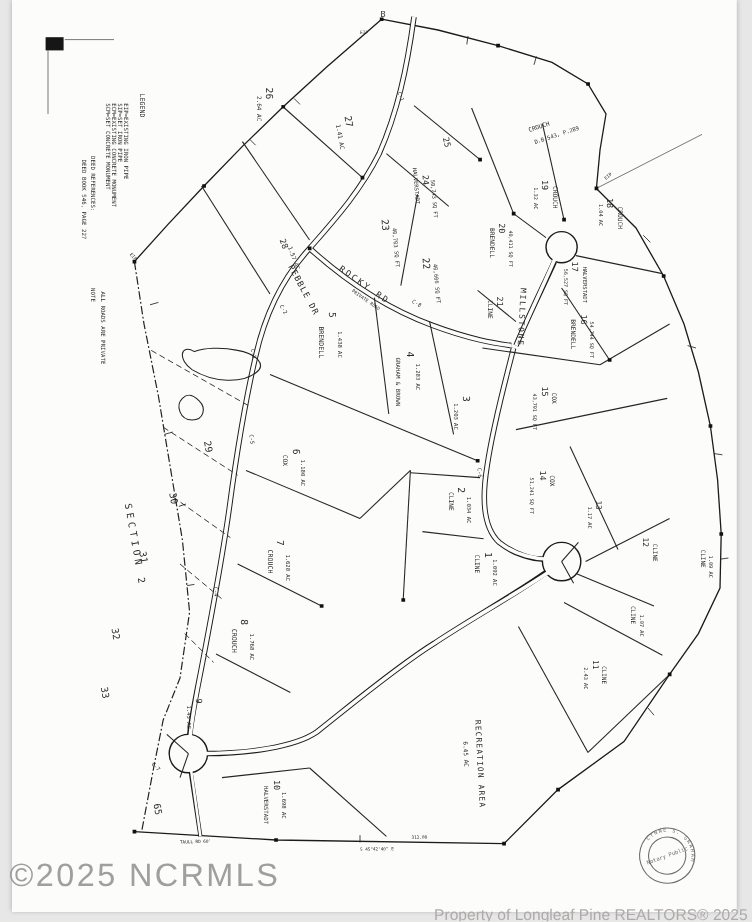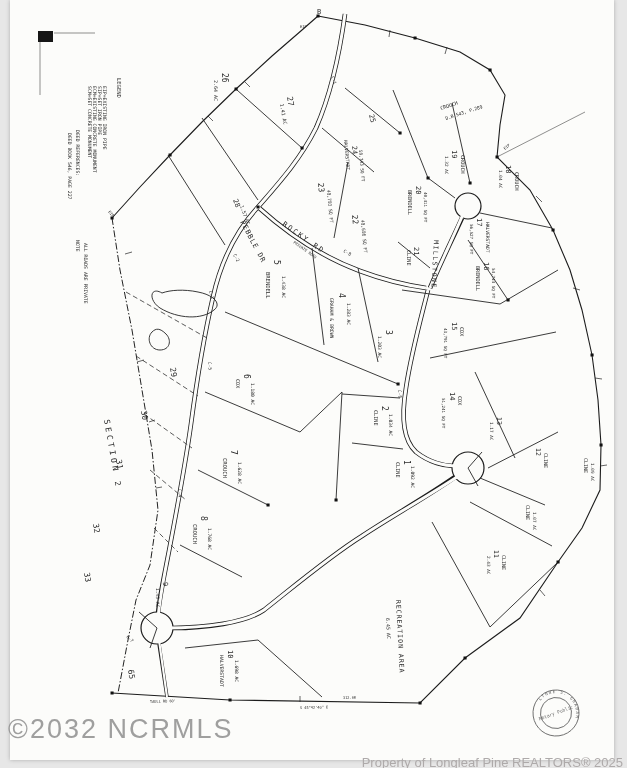--- a/index.html
+++ b/index.html
@@ -250,15 +250,15 @@
       </defs>
       <circle r="23"></circle>
       <circle r="15.5"></circle>
       <text font-size="4.4" letter-spacing="1">
         <textPath href="#sealArc" startOffset="8">LYNNE S. GRAHAM</textPath>
       </text>
       <text x="0" y="1.5" font-size="4.6" text-anchor="middle" transform="rotate(-35)">Notary Public</text>
     </g>
   </svg>
 
-  <div class="wm-mls">©2032 NCRMLS</div>
+  <div class="wm-mls">©2025 NCRMLS</div>
   <div class="wm-realtor">Property of Longleaf Pine REALTORS® 2025</div>
 </div>
 
 </body></html>

